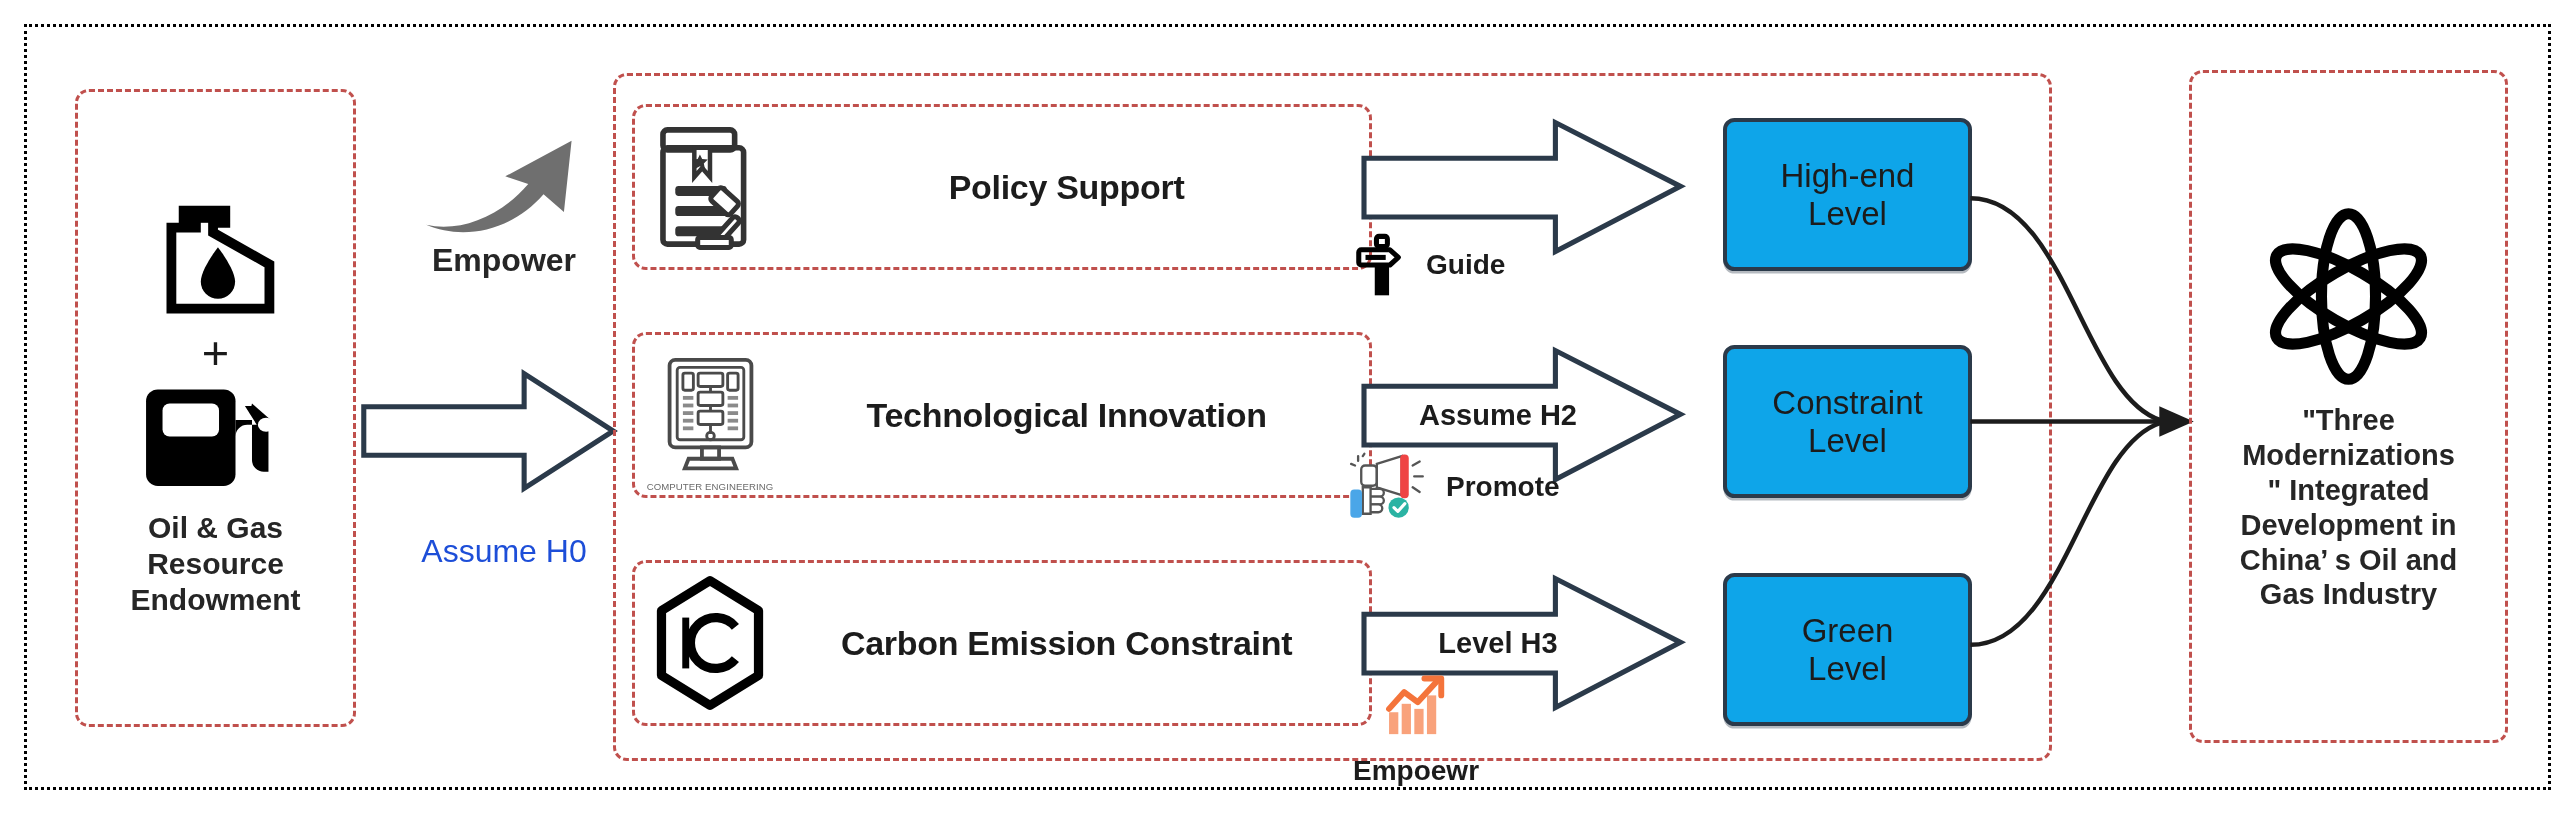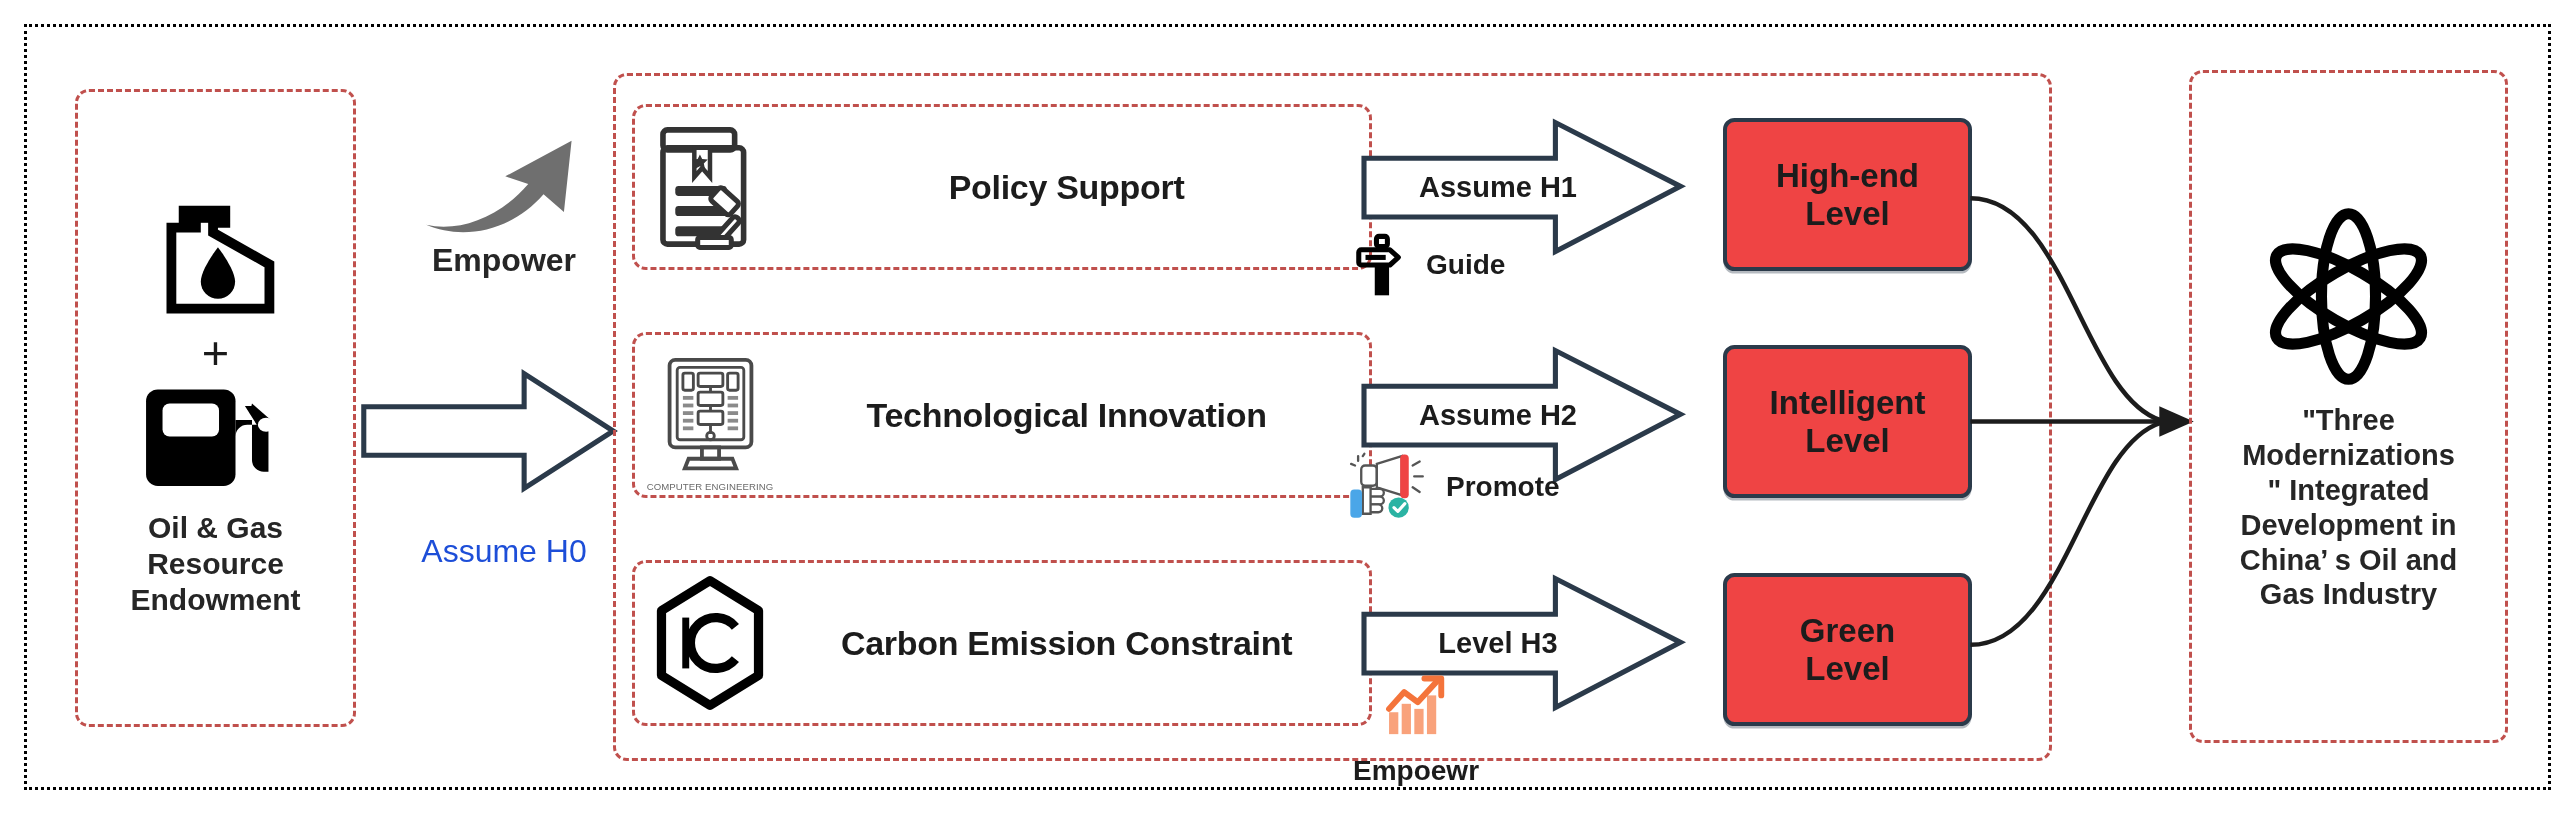--- a/index.html
+++ b/index.html
@@ -96,24 +96,24 @@
     position:absolute;display:flex;align-items:center;gap:19px;
   }
   #sub-row-0{left:1356px;top:233px;}
   #sub-row-1{left:1350px;top:453px;}
   #sub-row-2{left:1353px;top:675px;flex-direction:column;}
   .sub-label{font-size:28px;font-weight:bold;color:#1c1c1c;}
 
   
   .level-box{
     position:absolute;width:249px;height:153px;left:1723px;
-    border:4.5px solid #2b3a4a;border-radius:11.5px;background:#ef4444;
+    border:4.5px solid #2b3a4a;border-radius:11.5px;background:#0ea5e9;
     display:flex;align-items:center;justify-content:center;text-align:center;
     box-sizing:border-box;
-    font-size:33px;font-weight:bold;color:#1c1c1c;line-height:1.15;
+    font-size:33px;font-weight:normal;color:#1c1c1c;line-height:1.15;
     box-shadow:0 3.2px 0 -0.6px rgba(43,58,74,.35);
   }
   #level-box-0{top:118px;}
   #level-box-1{top:345px;}
   #level-box-2{top:573px;}
 
   
   #outcome-panel{left:2189px;top:70px;width:319px;height:673px;}
   #outcome-inner{
     position:absolute;left:2189px;top:70px;width:319px;height:673px;
@@ -252,21 +252,20 @@
         <path d="M70 44 a22 22 0 1 0 0 28" fill="none" stroke="#000" stroke-width="8" stroke-linecap="butt"></path>
       </svg>
     </div>
     <div class="factor-title">Carbon Emission Constraint</div>
   </div>
 
   <div class="assume-arrow" id="assume-arrow-0">
     <svg width="319" height="134" viewBox="0 0 250 105">
       <path d="M0 30 H150 V2 L248 52 L150 103 V76 H0 Z" fill="#ffffff" stroke="#2b3a4a" stroke-width="4" stroke-linejoin="miter"></path>
     </svg>
-    <div class="assume-label">Assume H1</div>
   </div>
   <div class="sub-row" id="sub-row-0">
     <svg width="51" height="64" viewBox="0 0 60 76">
       <rect x="24" y="4" width="13" height="12" rx="3" fill="none" stroke="#000" stroke-width="6"></rect>
       <path d="M6 20 h34 l10 9 l-10 9 H6 a3 3 0 0 1 -3 -3 V23 a3 3 0 0 1 3 -3 z" fill="none" stroke="#000" stroke-width="6" stroke-linejoin="round"></path>
       <rect x="11" y="26" width="24" height="6" fill="#000"></rect>
       <rect x="22" y="40" width="17" height="34" fill="#000"></rect>
     </svg>
     <span class="sub-label">Guide</span>
   </div>
@@ -322,21 +321,21 @@
   </div>
 
   <div class="level-box" id="level-box-0">
     <div>
       <div>High-end</div>
       <div>Level</div>
     </div>
   </div>
   <div class="level-box" id="level-box-1">
     <div>
-      <div>Intelligent</div>
+      <div>Constraint</div>
       <div>Level</div>
     </div>
   </div>
   <div class="level-box" id="level-box-2">
     <div>
       <div>Green</div>
       <div>Level</div>
     </div>
   </div>
 

